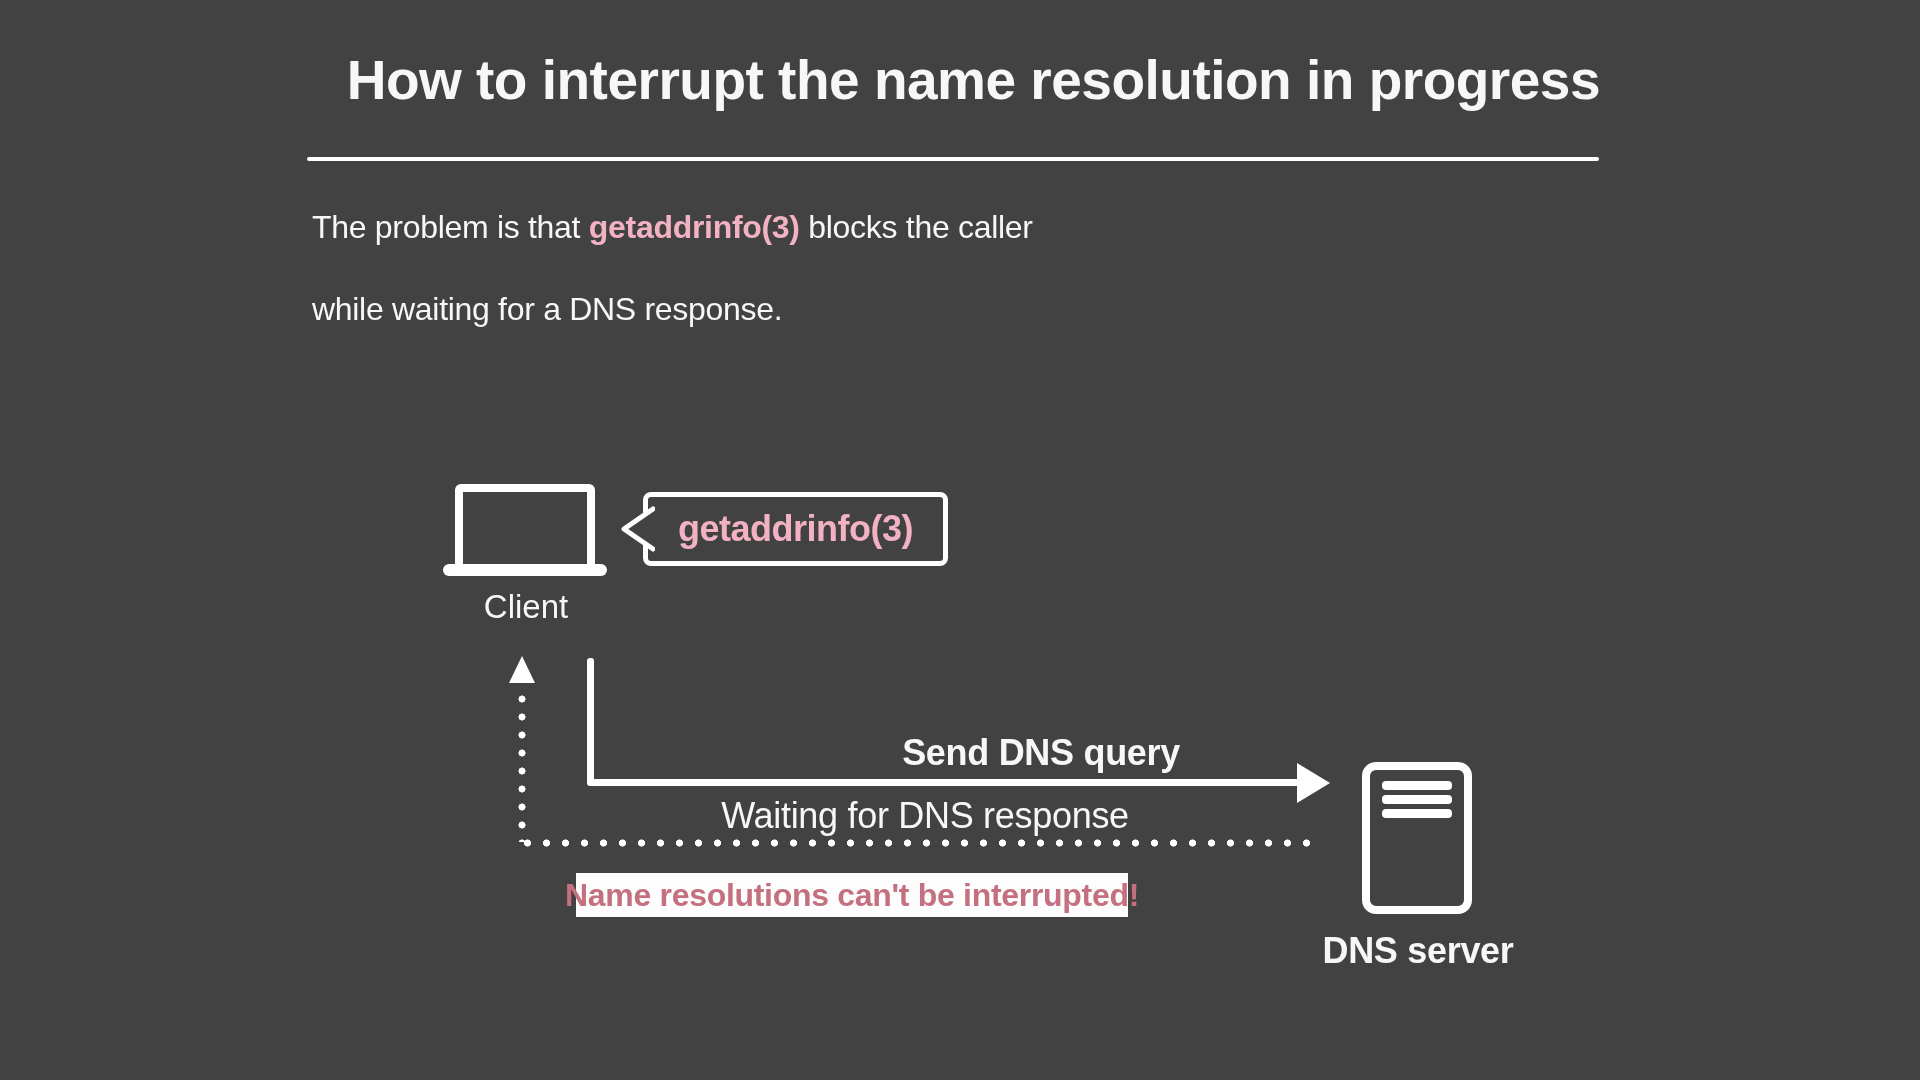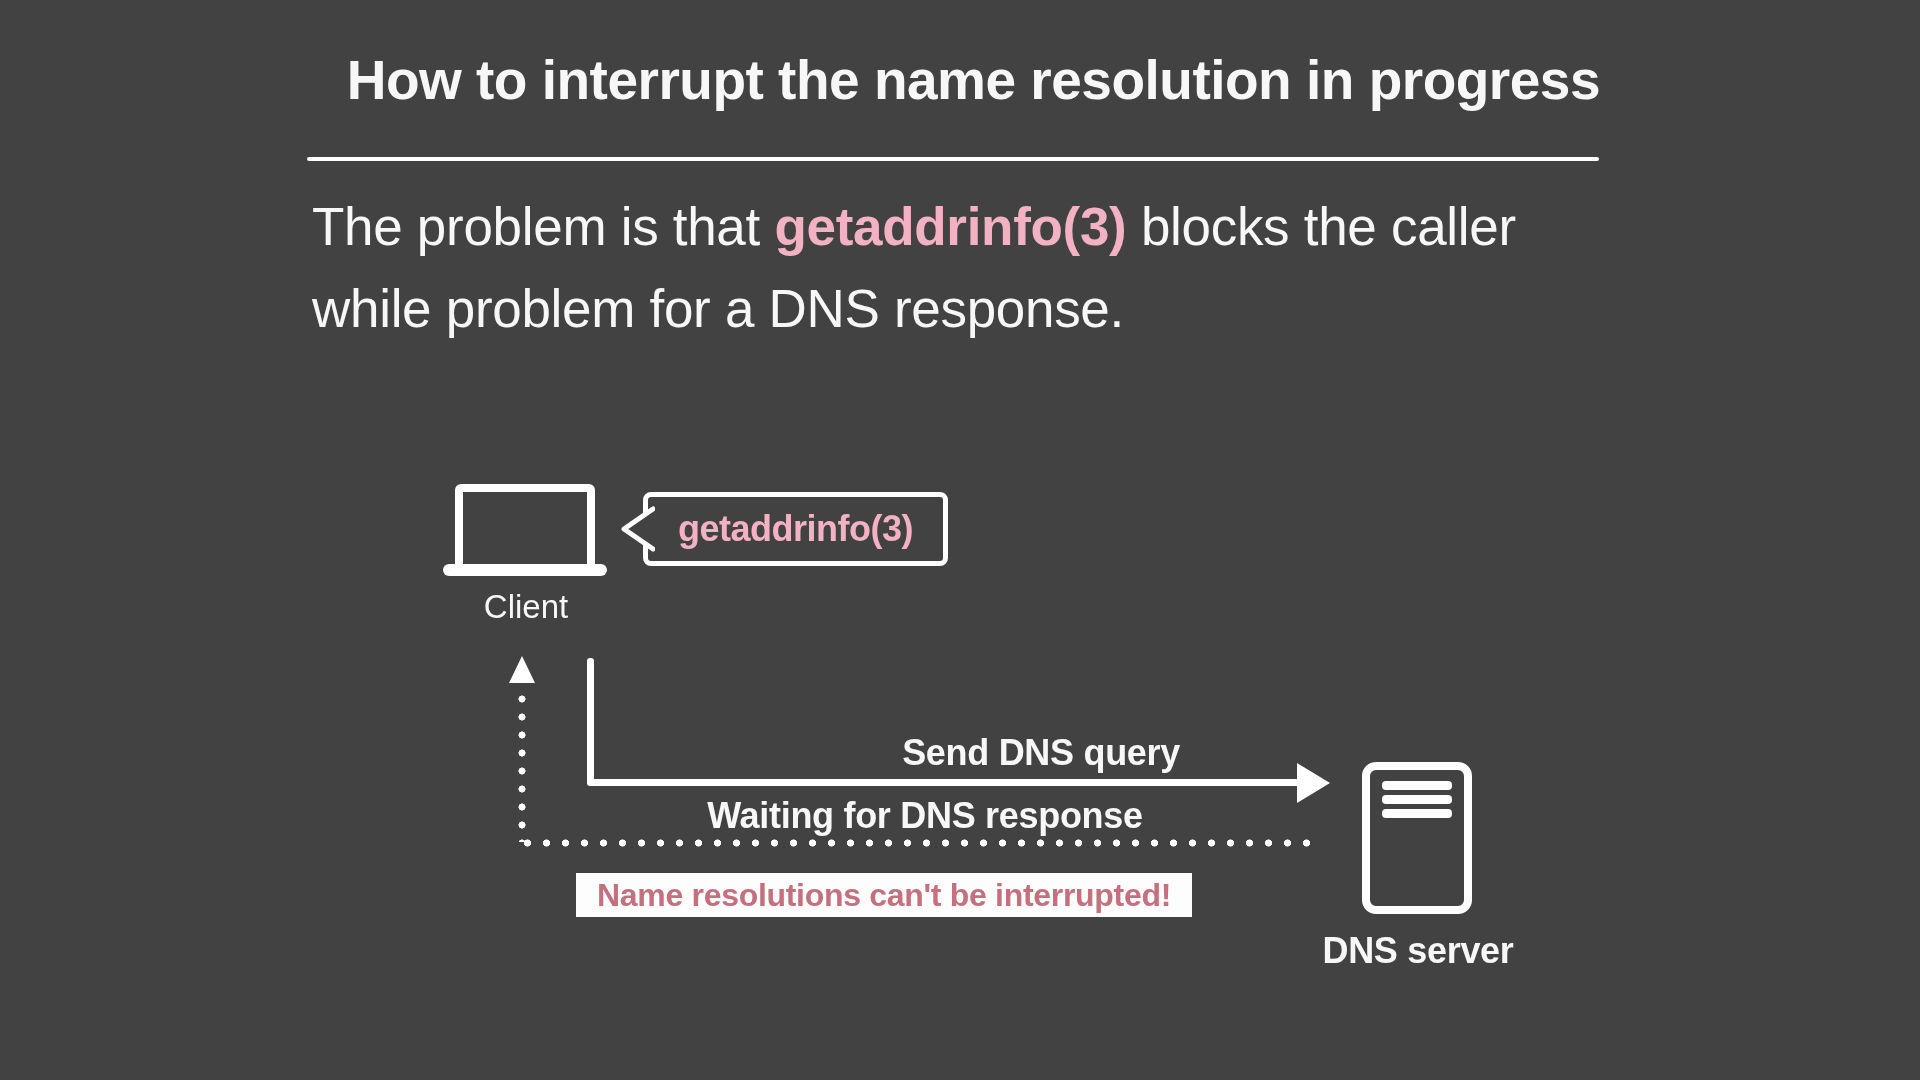--- a/index.html
+++ b/index.html
@@ -22,21 +22,21 @@
     color:var(--text-white);white-space:nowrap;
   }
   .divider{
     position:absolute;left:307px;top:157px;width:1292px;height:4px;
     background:var(--shape-white);border-radius:2px;
   }
 
   
   .paragraph{
     position:absolute;left:312px;top:186px;width:1300px;
-    font-size:53px;line-height:82px;color:var(--text-white);
+    font-size:32px;line-height:82px;color:var(--text-white);
     letter-spacing:-0.3px;
   }
   .paragraph .hl{color:var(--accent-pink);font-weight:700;}
 
   
   .laptop{position:absolute;left:443px;top:484px;width:164px;height:92px;}
   .laptop-screen{
     position:absolute;left:12px;top:0;width:140px;height:90px;
     border:8px solid var(--shape-white);border-radius:6px;
   }
@@ -90,26 +90,26 @@
   }
 
   
   .h-dotted{
     position:absolute;left:518px;top:839px;width:800px;height:8px;
     background-image:radial-gradient(circle,var(--shape-white) 3.3px,rgba(255,255,255,0) 3.8px);
     background-size:19px 8px;background-repeat:repeat-x;
   }
   .waiting-label{
     position:absolute;left:670px;top:795px;width:510px;text-align:center;
-    font-size:36px;font-weight:700;color:var(--text-white);letter-spacing:-0.3px;
+    font-size:36px;font-weight:400;color:var(--text-white);letter-spacing:-0.3px;
   }
 
   
   .note{
-    position:absolute;left:576px;top:873px;width:616px;height:44px;
+    position:absolute;left:576px;top:873px;width:552px;height:44px;
     background:var(--note-background);
     display:flex;align-items:center;justify-content:center;
   }
   .note-text{font-size:32px;font-weight:700;color:var(--note-rose);letter-spacing:-0.3px;white-space:nowrap;}
 
   
   .server{
     position:absolute;left:1362px;top:762px;width:110px;height:152px;
     border:8px solid var(--shape-white);border-radius:14px;
   }
@@ -126,21 +126,21 @@
   }
 </style>
 </head>
 <body>
 
 <div class="slide">
 
   <div class="title">How to interrupt the name resolution in progress</div>
   <div class="divider"></div>
 
-  <div class="paragraph"><span>The problem is that </span><span class="hl">getaddrinfo(3)</span><span> blocks the caller</span><br><span>while problem for a DNS response.</span></div>
+  <div class="paragraph"><span>The problem is that </span><span class="hl">getaddrinfo(3)</span><span> blocks the caller</span><br><span>while waiting for a DNS response.</span></div>
 
   <div class="laptop">
     <div class="laptop-screen"></div>
     <div class="laptop-base"></div>
   </div>
   <div class="client-label">Client</div>
 
   <div class="bubble">
     <svg class="bubble-tail" width="38" height="52" viewBox="0 0 38 52">
       <path d="M36 6 L7 26 L36 46 Z" fill="#424242" stroke="none"></path>

